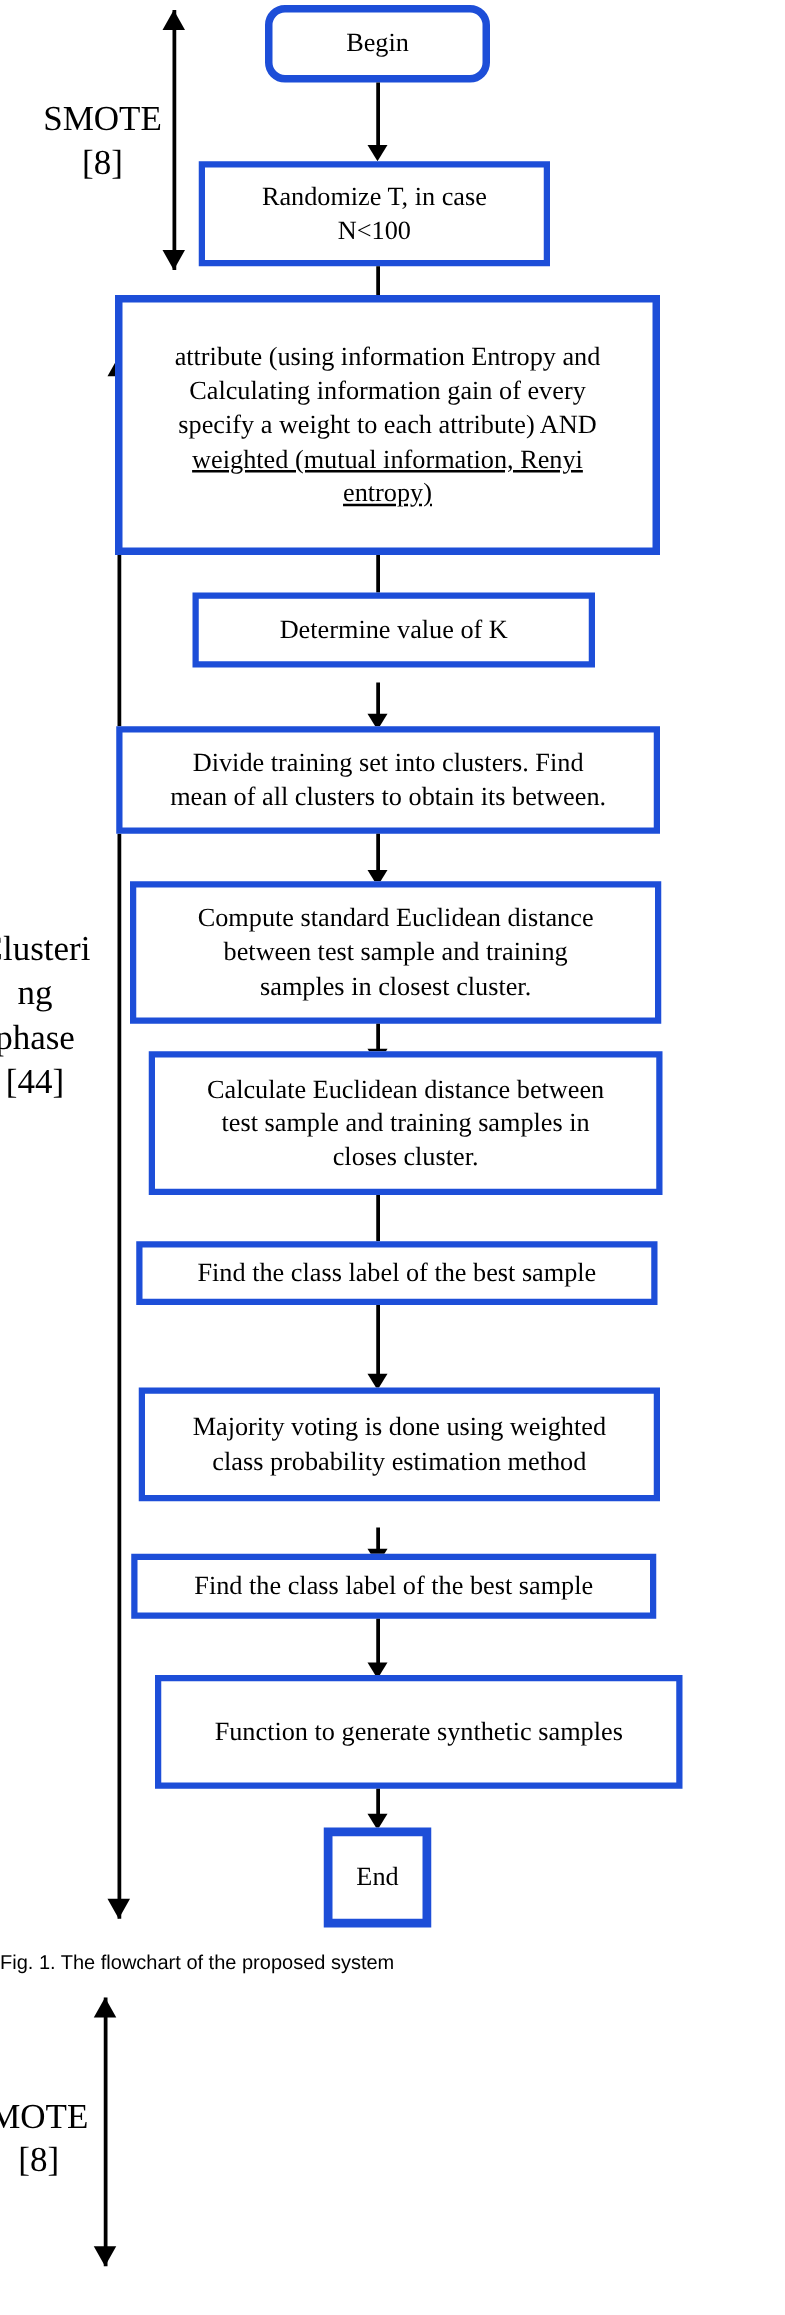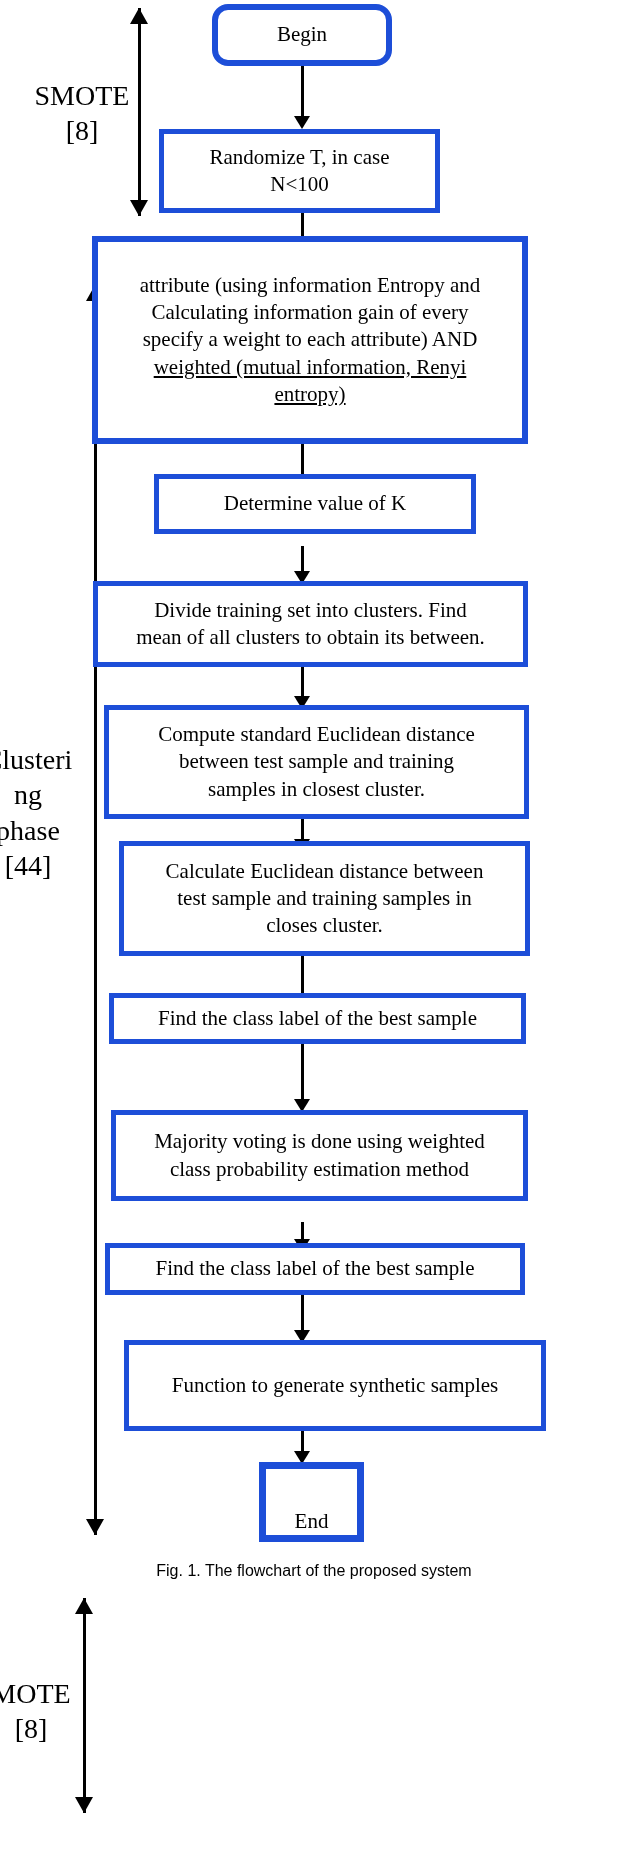--- a/index.html
+++ b/index.html
@@ -92,21 +92,21 @@
     line-height:1.26;
     text-align:center;
     color:#000;
     white-space:pre-line;
   }
 
   
   .caption{
     position:absolute;
     left:0;right:0;
-    text-align:center;
+    text-align:left;
     font-family:"Liberation Sans", sans-serif;
     font-size:16px;
     color:#000;
   }
 </style>
 </head>
 <body>
 
 <div id="page">
 
@@ -242,19 +242,19 @@
 
   <div class="node" style="left:124px; top:1340px; width:422px; height:91px;">
     <span class="txt">Function to generate synthetic samples</span>
   </div>
 
   <div class="conn" style="left:294px; top:1431px; width:16px; height:33px;">
     <div class="stem" style="height:22px;"></div>
     <div class="head-down"></div>
   </div>
 
-  <div class="node terminal-end" style="left:259px; top:1462px; width:105px; height:80px;align-items:flex-end;">
+  <div class="node terminal-end" style="left:259px; top:1462px; width:86px; height:80px;">
     <span class="txt">End</span>
   </div>
 
   <div class="caption" style="top:1562px;">Fig. 1. The flowchart of the proposed system</div>
 
 </div>
 
 </body></html>

